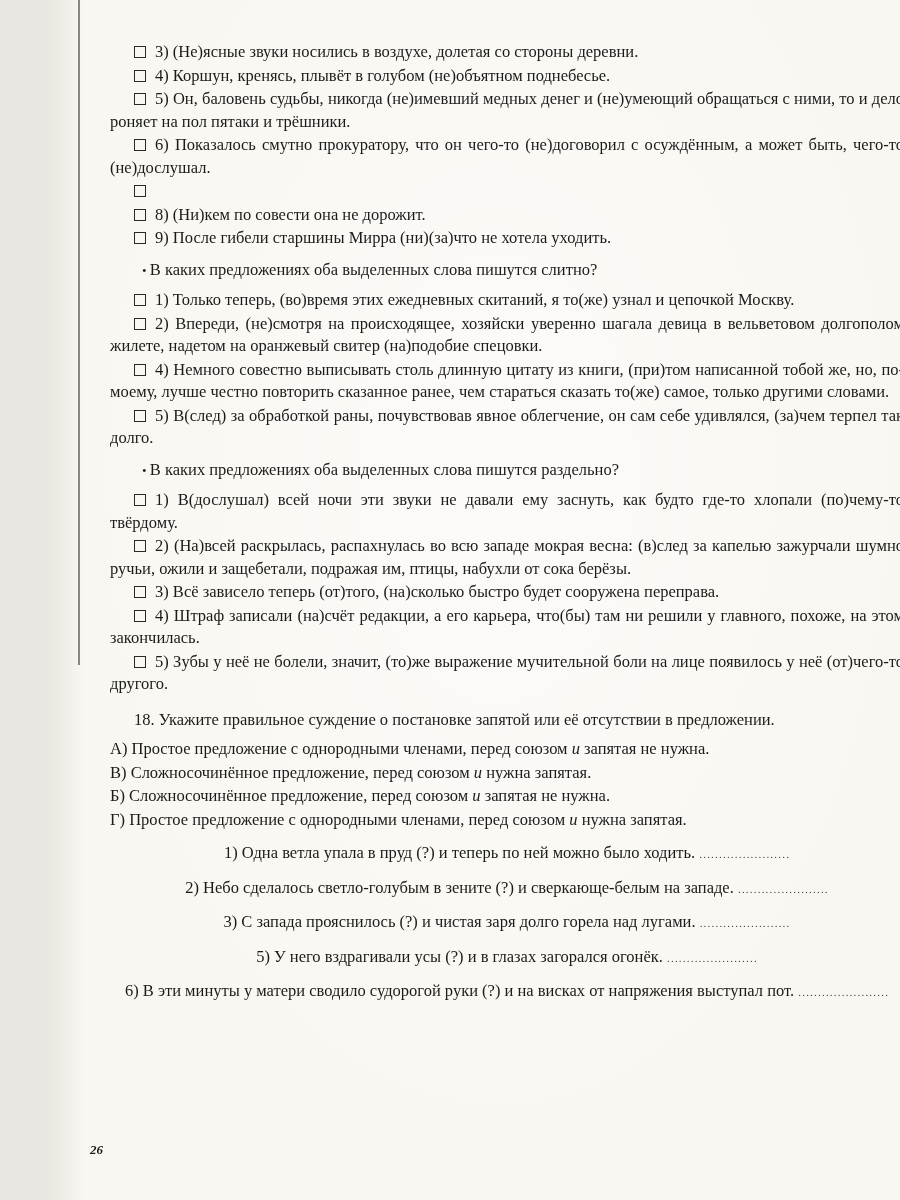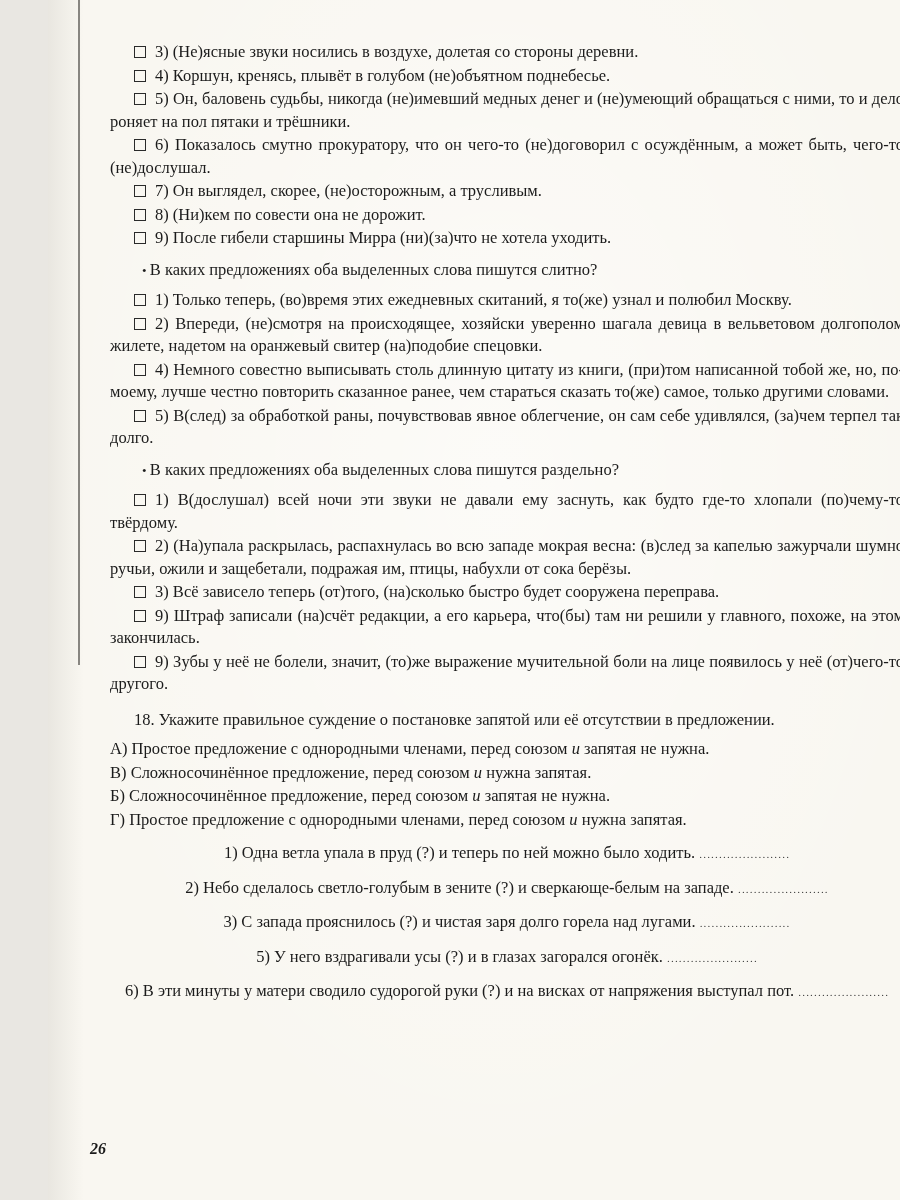--- a/index.html
+++ b/index.html
@@ -46,48 +46,48 @@
     border:1.5px solid #2a2a2a; background:transparent;
     margin-right:9px; vertical-align:-1px;
   }
   .bullet-dot { font-size:13px; }
   .blank {
     font-size:11px; letter-spacing:1.2px; color:#3a3a3a;
     white-space:nowrap;
   }
   .page-number {
     position:absolute; left:42px; bottom:42px;
-    font-size:16px; font-weight:bold; font-style:italic; color:#1b1b1b;
+    font-size:13px; font-weight:bold; font-style:italic; color:#1b1b1b;
   }
 </style>
 </head>
 <body>
 
 <div class="page">
   <div class="edge-line"></div>
   <div class="bleed-right"></div>
   <div class="content">
       <div class="block item"><span class="checkbox"></span><span>3) (Не)ясные звуки носились в воздухе, долетая со стороны деревни.</span></div>
       <div class="block item"><span class="checkbox"></span><span>4) Коршун, кренясь, плывёт в голубом (не)объятном поднебесье.</span></div>
       <div class="block item"><span class="checkbox"></span><span>5) Он, баловень судьбы, никогда (не)имевший медных денег и (не)умеющий обращаться с ними, то и дело роняет на пол пятаки и трёшники.</span></div>
       <div class="block item"><span class="checkbox"></span><span>6) Показалось смутно прокуратору, что он чего-то (не)договорил с осуждённым, а может быть, чего-то (не)дослушал.</span></div>
-      <div class="block item"><span class="checkbox"></span><span>7) Он выглядел, скорее, (не)осторожным, а трусливым.</span></div>
+      <div class="block item"><span class="checkbox"></span></div>
       <div class="block item"><span class="checkbox"></span><span>8) (Ни)кем по совести она не дорожит.</span></div>
       <div class="block item"><span class="checkbox"></span><span>9) После гибели старшины Мирра (ни)(за)что не хотела уходить.</span></div>
       <div class="block bullet"><span class="bullet-dot">• </span><span>В каких предложениях оба выделенных слова пишутся слитно?</span></div>
-      <div class="block item"><span class="checkbox"></span><span>1) Только теперь, </span><span class="b">(во)время</span><span> этих ежедневных скитаний, я </span><span class="b">то(же)</span><span> узнал и полюбил Москву.</span></div>
+      <div class="block item"><span class="checkbox"></span><span>1) Только теперь, </span><span class="b">(во)время</span><span> этих ежедневных скитаний, я </span><span class="b">то(же)</span><span> узнал и цепочкой Москву.</span></div>
       <div class="block item"><span class="checkbox"></span><span>2) Впереди, </span><span class="b">(не)смотря</span><span> на происходящее, хозяйски уверенно шагала девица в вельветовом долгополом жилете, надетом на оранжевый свитер </span><span class="b">(на)подобие</span><span> спецовки.</span></div>
       <div class="block item"><span class="checkbox"></span><span>4) Немного совестно выписывать столь длинную цитату из книги, </span><span class="b">(при)том</span><span> написанной тобой же, но, по-моему, лучше честно повторить сказанное ранее, чем стараться сказать </span><span class="b">то(же)</span><span> самое, только другими словами.</span></div>
       <div class="block item"><span class="checkbox"></span><span>5) </span><span class="b">В(след)</span><span> за обработкой раны, почувствовав явное облегчение, он сам себе удивлялся, </span><span class="b">(за)чем</span><span> терпел так долго.</span></div>
       <div class="block bullet"><span class="bullet-dot">• </span><span>В каких предложениях оба выделенных слова пишутся раздельно?</span></div>
       <div class="block item"><span class="checkbox"></span><span>1) </span><span class="b">В(дослушал)</span><span> всей ночи эти звуки не давали ему заснуть, как будто где-то хлопали </span><span class="b">(по)чему-то</span><span> твёрдому.</span></div>
-      <div class="block item"><span class="checkbox"></span><span>2) </span><span class="b">(На)упала</span><span> раскрылась, распахнулась во всю западе мокрая весна: </span><span class="b">(в)след</span><span> за капелью зажурчали шумно ручьи, ожили и защебетали, подражая им, птицы, набухли от сока берёзы.</span></div>
+      <div class="block item"><span class="checkbox"></span><span>2) </span><span class="b">(На)всей</span><span> раскрылась, распахнулась во всю западе мокрая весна: </span><span class="b">(в)след</span><span> за капелью зажурчали шумно ручьи, ожили и защебетали, подражая им, птицы, набухли от сока берёзы.</span></div>
       <div class="block item"><span class="checkbox"></span><span>3) Всё зависело теперь </span><span class="b">(от)того,</span><span> </span><span class="b">(на)сколько</span><span> быстро будет сооружена переправа.</span></div>
-      <div class="block item"><span class="checkbox"></span><span>9) Штраф записали </span><span class="b">(на)счёт</span><span> редакции, а его карьера, </span><span class="b">что(бы)</span><span> там ни решили у главного, похоже, на этом закончилась.</span></div>
-      <div class="block item"><span class="checkbox"></span><span>9) Зубы у неё не болели, значит, </span><span class="b">(то)же</span><span> выражение мучительной боли на лице появилось у неё </span><span class="b">(от)чего-то</span><span> другого.</span></div>
+      <div class="block item"><span class="checkbox"></span><span>4) Штраф записали </span><span class="b">(на)счёт</span><span> редакции, а его карьера, </span><span class="b">что(бы)</span><span> там ни решили у главного, похоже, на этом закончилась.</span></div>
+      <div class="block item"><span class="checkbox"></span><span>5) Зубы у неё не болели, значит, </span><span class="b">(то)же</span><span> выражение мучительной боли на лице появилось у неё </span><span class="b">(от)чего-то</span><span> другого.</span></div>
       <div class="block task"><span class="b">18.</span><span> Укажите правильное суждение о постановке запятой или её отсутствии в предложении.</span></div>
       <div class="block option"><span>А) Простое предложение с однородными членами, перед союзом </span><span class="b i">и</span><span> запятая не нужна.</span></div>
       <div class="block option"><span>В) Сложносочинённое предложение, перед союзом </span><span class="b i">и</span><span> нужна запятая.</span></div>
       <div class="block option"><span>Б) Сложносочинённое предложение, перед союзом </span><span class="b i">и</span><span> запятая не нужна.</span></div>
       <div class="block option"><span>Г) Простое предложение с однородными членами, перед союзом </span><span class="b i">и</span><span> нужна запятая.</span></div>
       <div class="block sentence"><span>1) Одна ветла упала в пруд (?) и теперь по ней можно было ходить. </span><span class="blank">.......................</span></div>
       <div class="block sentence"><span>2) Небо сделалось светло-голубым в зените (?) и сверкающе-белым на западе. </span><span class="blank">.......................</span></div>
       <div class="block sentence"><span>3) С запада прояснилось (?) и чистая заря долго горела над лугами. </span><span class="blank">.......................</span></div>
       <div class="block sentence"><span>5) У него вздрагивали усы (?) и в глазах загорался огонёк. </span><span class="blank">.......................</span></div>
       <div class="block sentence"><span>6) В эти минуты у матери сводило судорогой руки (?) и на висках от напряжения выступал пот. </span><span class="blank">.......................</span></div>

